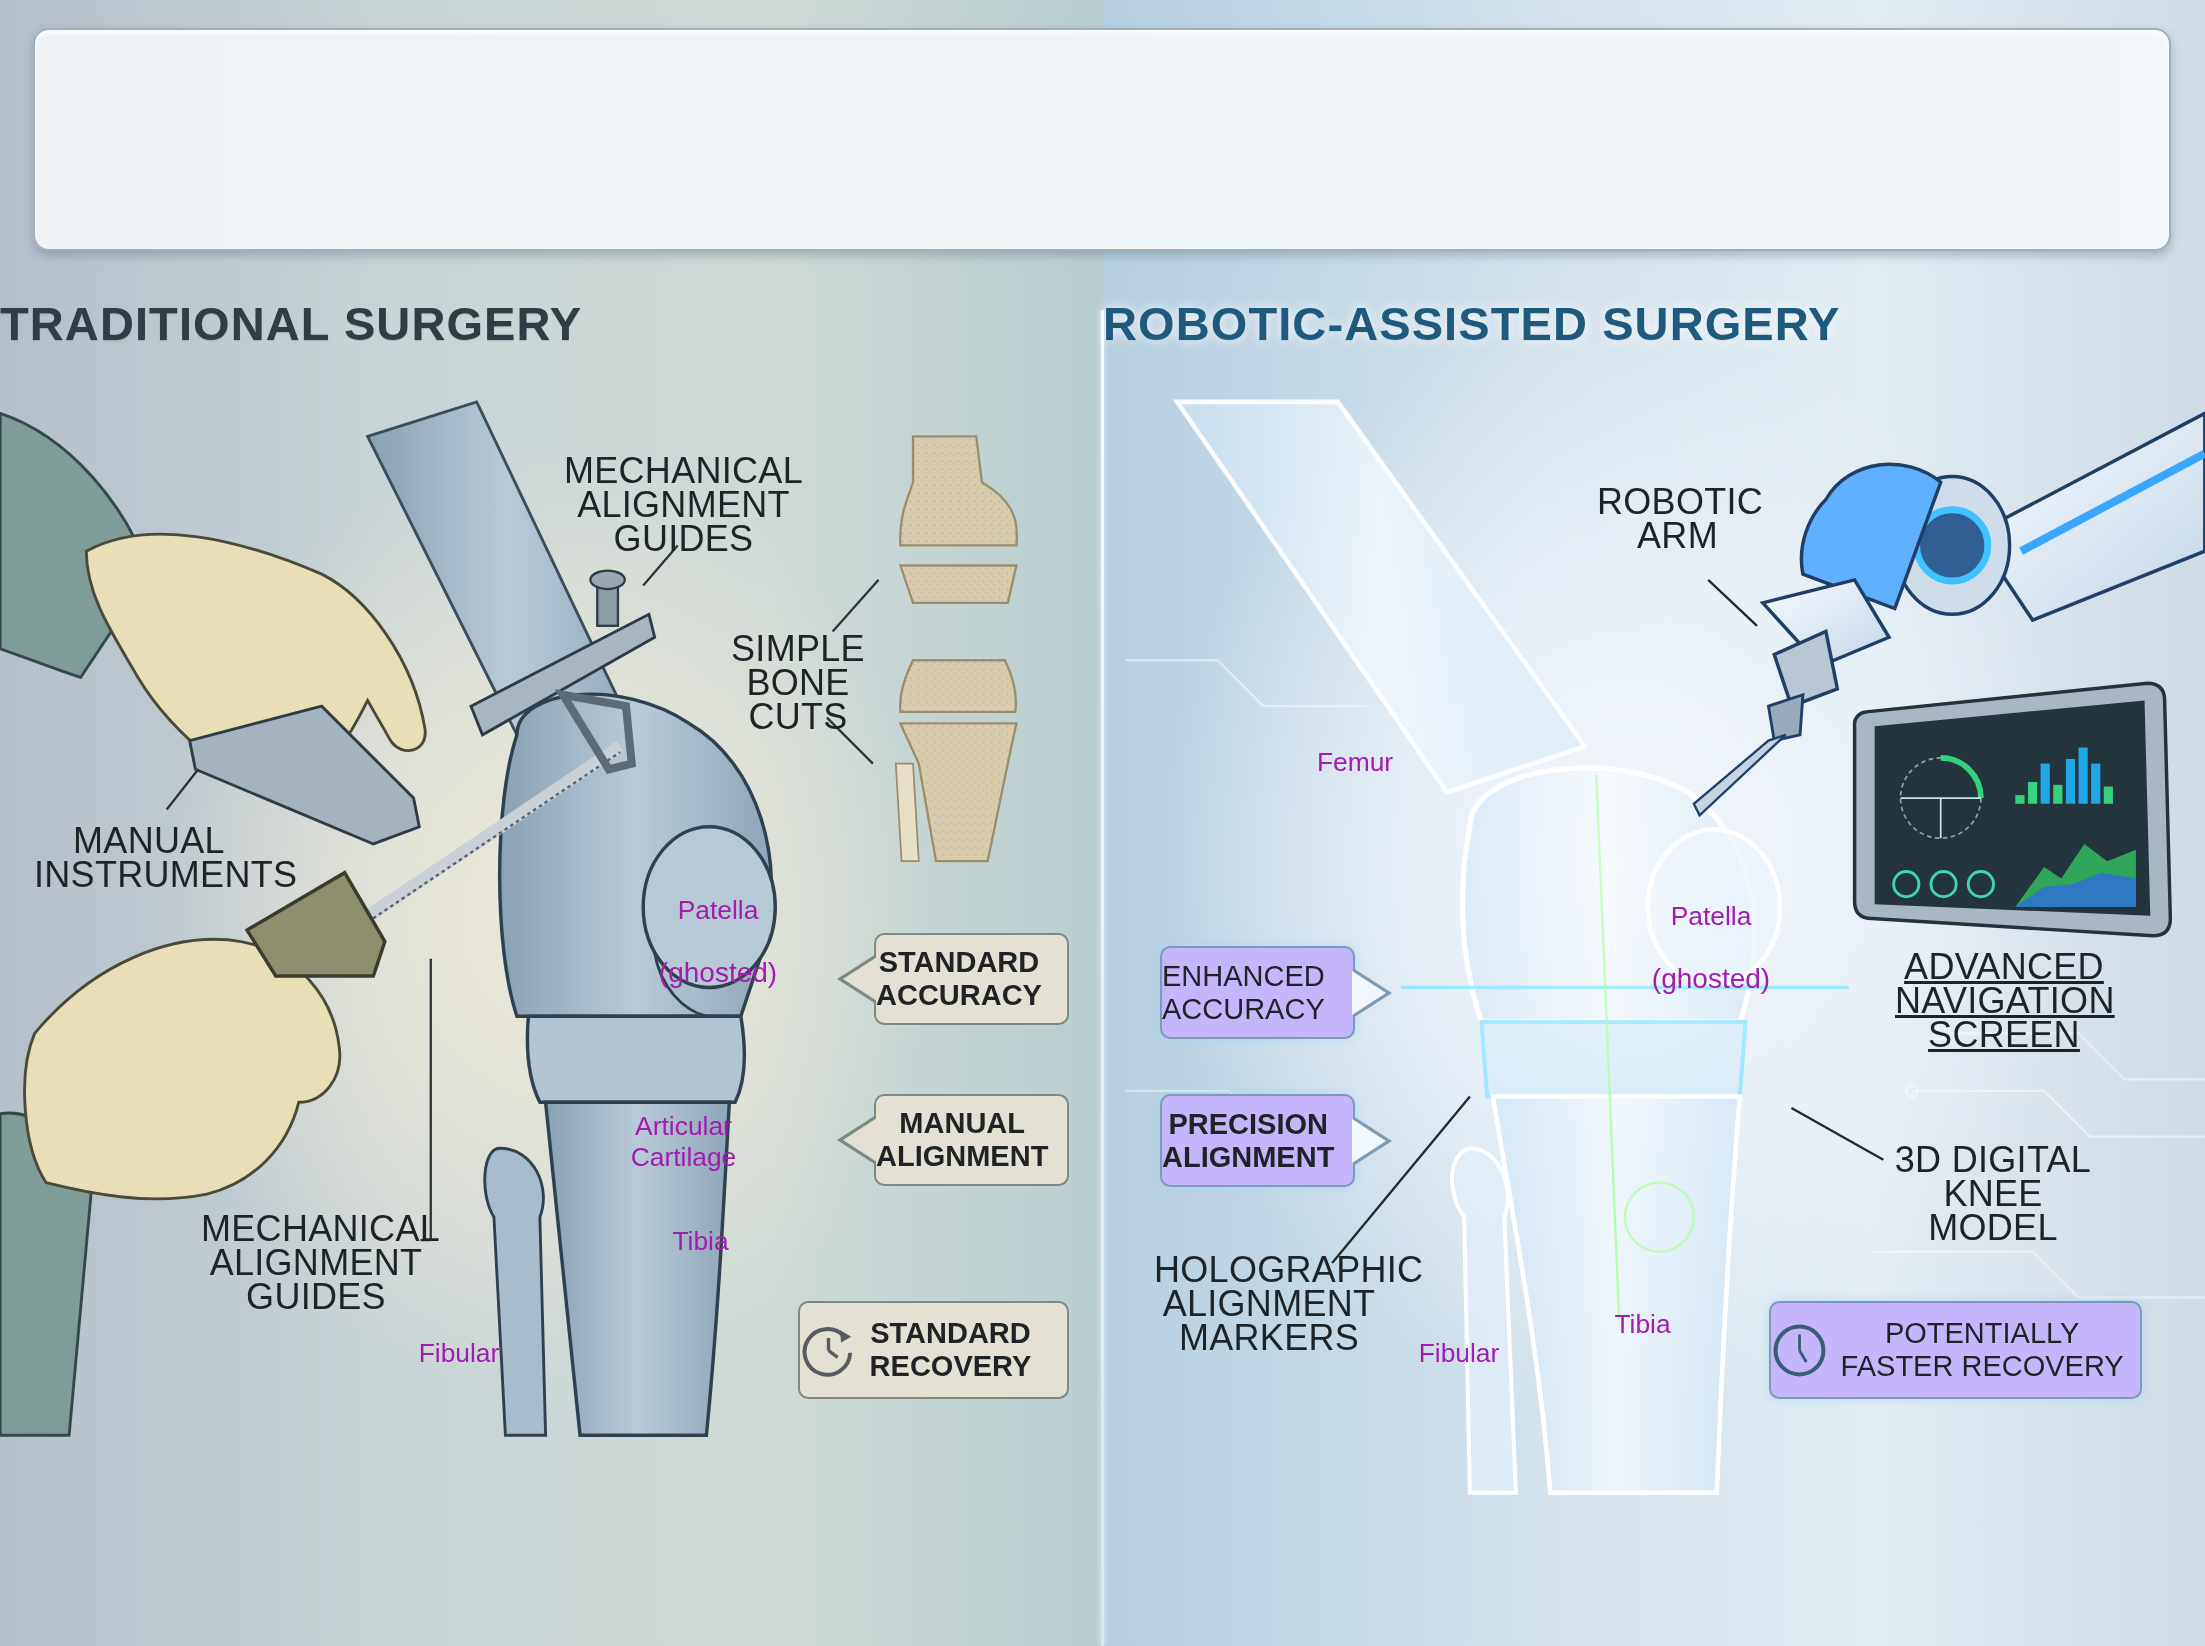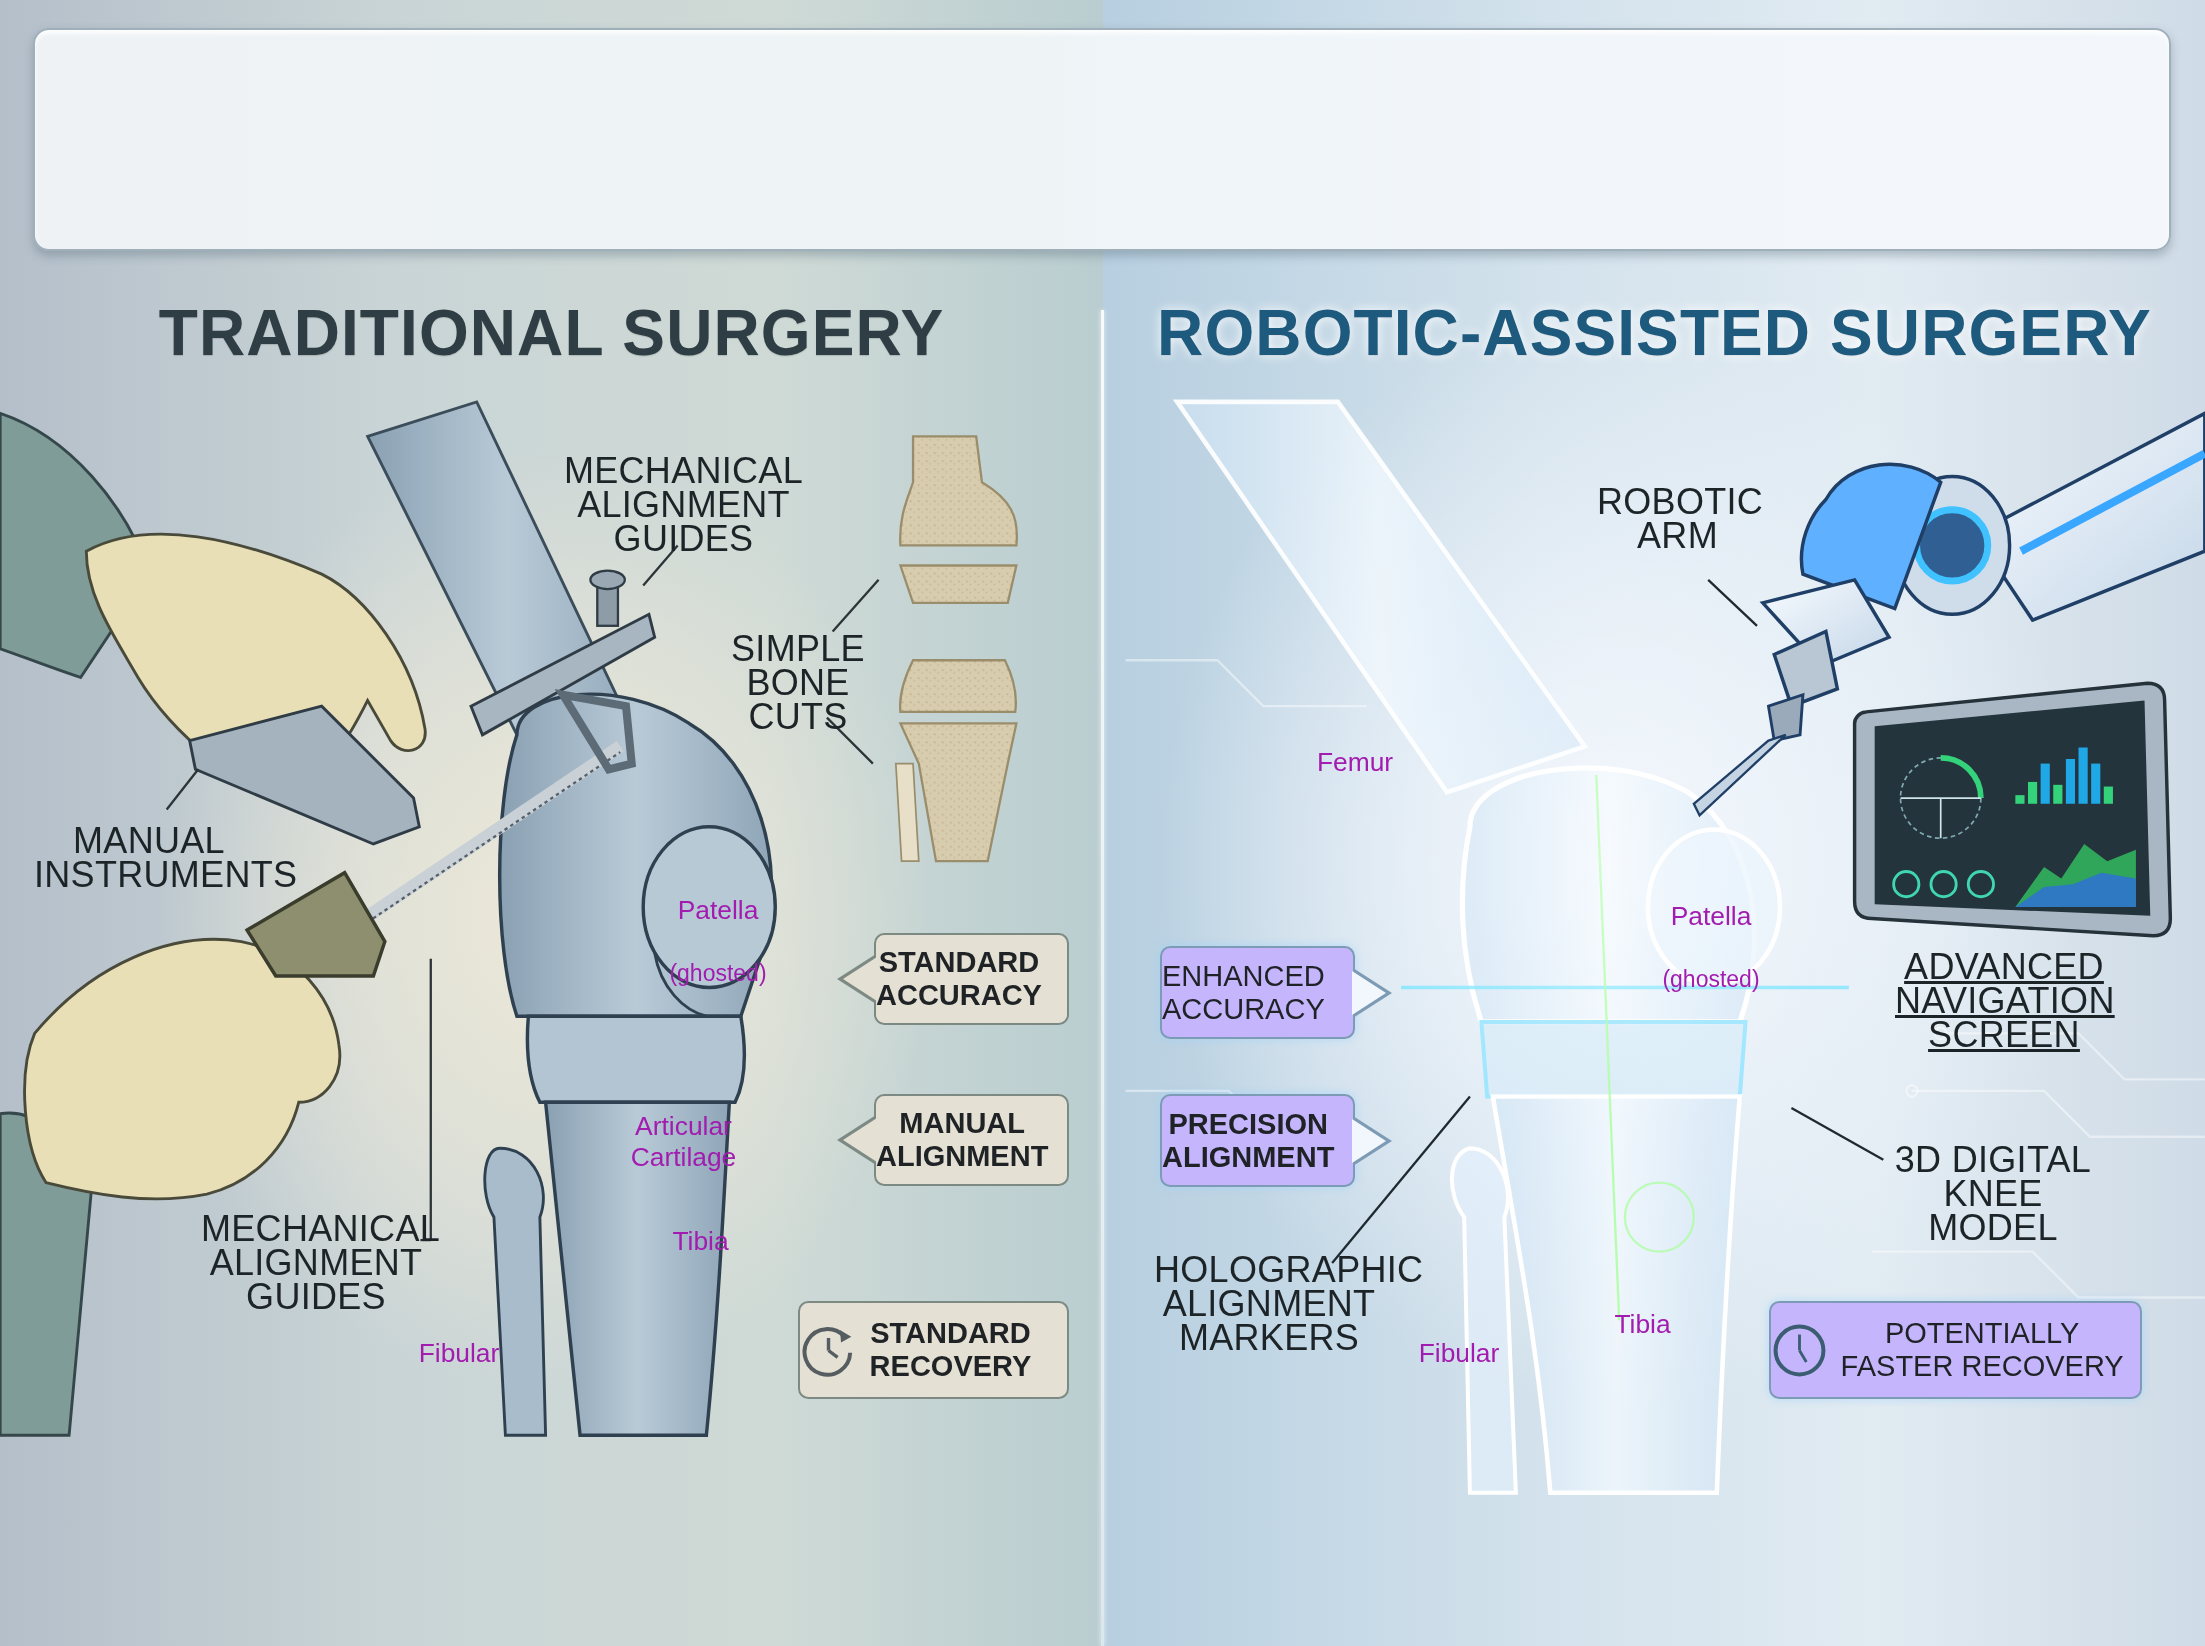--- a/index.html
+++ b/index.html
@@ -27,36 +27,36 @@
       box-shadow: 0 0 5.7px rgba(255,255,255,0.8);
     }
     .banner {
       position: absolute; left: 33px; top: 27.6px; width: 2138px; height: 223px;
       border-radius: 16px;
       background: linear-gradient(90deg, #eef2f5 0%, #eef4f5 45%, #f0f5fa 55%, #f3f7fb 100%);
       border: 2.3px solid #9fb0ba;
       box-shadow: 0 4.6px 9.2px rgba(80,100,115,0.35), inset 0 3.4px 5.7px rgba(255,255,255,0.9);
     }
     .title {
-      position: absolute; top: 296px; font-weight: bold; font-size: 64px;
-      letter-spacing: 1.1px; text-align: center; white-space: nowrap;
+      position: absolute; top: 296px; font-weight: bold; font-size: 47px;
+      letter-spacing: 1.1px; white-space: nowrap;
     }
     .title-left { left: 0; width: 1103px; color: #2f3d44; text-shadow: 0 1.1px 1.1px rgba(0,0,0,0.15); }
     .title-right { left: 1103px; width: 1103px; color: #1e5a7e; text-shadow: 0 0 10.3px rgba(255,255,255,0.95), 0 1.1px 1.1px rgba(0,0,0,0.1); }
     svg.art { position: absolute; left: 0; top: 0; width: 2205px; height: 1646px; }
     .label {
       position: absolute; text-align: center; color: #1d2428;
       font-size: 36px; line-height: 34px; text-transform: uppercase; white-space: pre-line;
       letter-spacing: 0.3px;
     }
     .label-small {
       position: absolute; text-align: center; color: #a21caf;
       font-size: 26.4px; line-height: 31px; white-space: pre-line;
     }
-    .label-small .sub { font-size: 23px; }
+    .label-small .sub { font-size: 28px; }
     .callout {
       position: absolute; display: flex; align-items: center; justify-content: flex-start;
       border-radius: 10.3px; font-weight: bold; font-size: 29px; line-height: 33px;
       text-align: center; white-space: pre-line; text-transform: uppercase; color: #1f2326;
     }
     .callout-trad { background: #e4e0d4; border: 2.9px solid #7d8a84; }
     .callout-robo { background: #c4b5fd; border: 2.9px solid #7d9bb4; box-shadow: 0 0 8px rgba(150,210,255,0.6); font-weight: normal; }
     .callout .txt { display: block; }
     .callout .clock { width: 57px; height: 57px; margin-right: 12.6px; flex: 0 0 auto; }
     .pointer-left::before {

